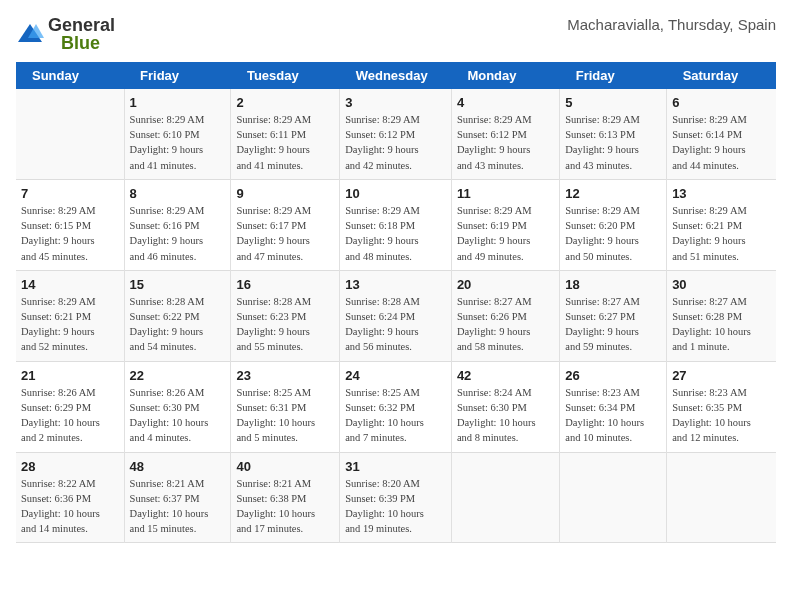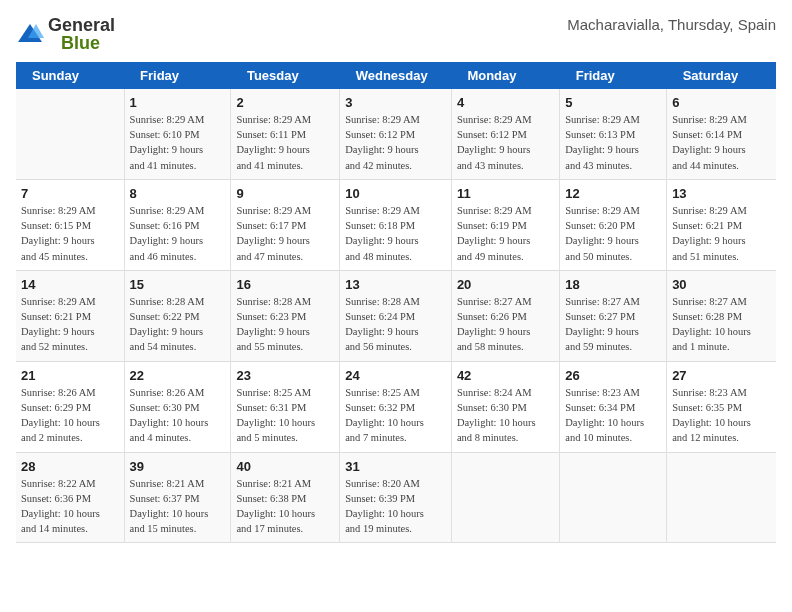--- a/index.html
+++ b/index.html
@@ -329,21 +329,21 @@
       </tr>
       <tr>
         <td>
           <div class="day-number">28</div>
           <div class="day-info" style="white-space: pre-line;">Sunrise: 8:22 AM
 Sunset: 6:36 PM
 Daylight: 10 hours
 and 14 minutes.</div>
         </td>
         <td>
-          <div class="day-number">39</div>
+          <div class="day-number">48</div>
           <div class="day-info" style="white-space: pre-line;">Sunrise: 8:21 AM
 Sunset: 6:37 PM
 Daylight: 10 hours
 and 15 minutes.</div>
         </td>
         <td>
           <div class="day-number">40</div>
           <div class="day-info" style="white-space: pre-line;">Sunrise: 8:21 AM
 Sunset: 6:38 PM
 Daylight: 10 hours

